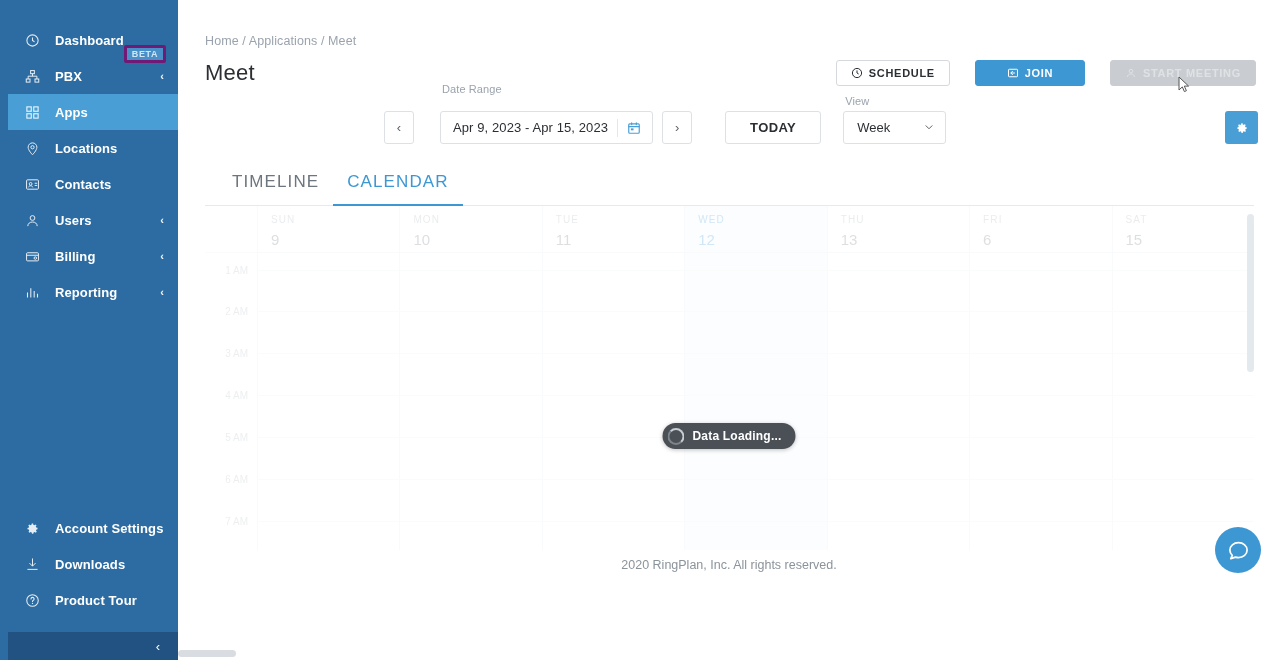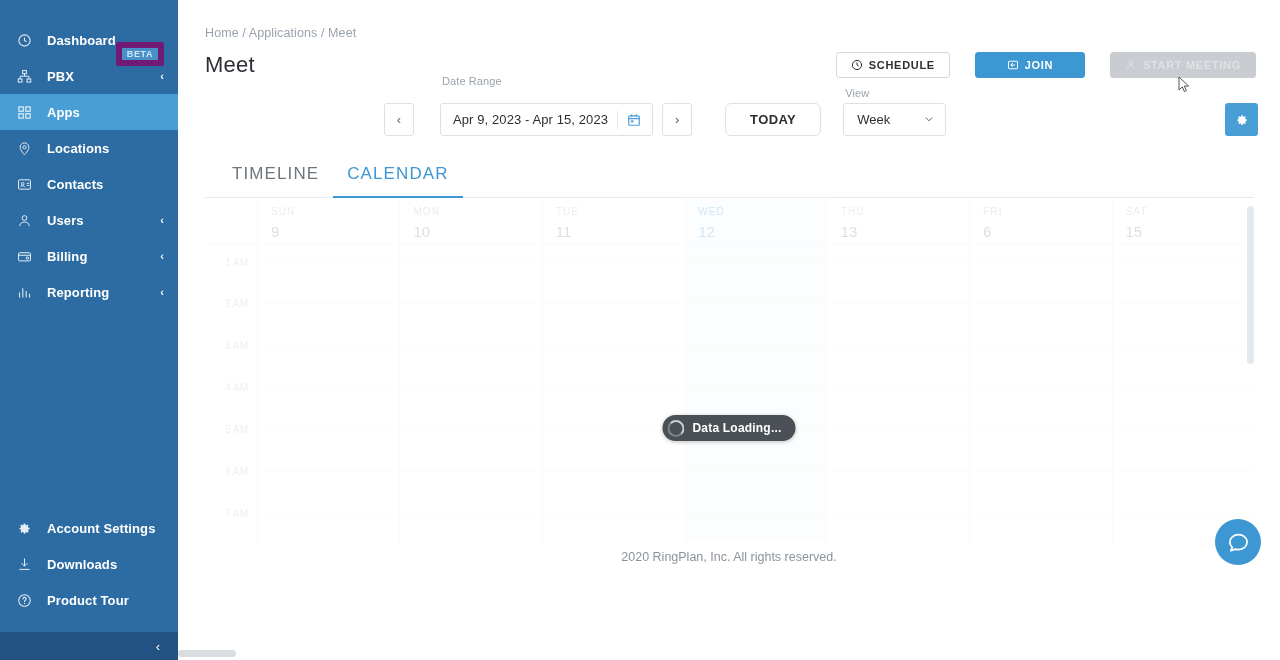--- a/index.html
+++ b/index.html
@@ -12,20 +12,21 @@
   }
   .app { position: relative; width: 1280px; height: 660px; display: flex; }
 
   
   .sidebar {
     width: 178px; height: 660px;
     background: #2d6ca2;
     display: flex; flex-direction: column;
     flex-shrink: 0;
     position: relative;
+    padding-left: 8px;
   }
   .nav-top { padding-top: 22px; }
   .nav-item {
     height: 36px;
     display: flex; align-items: center;
     padding: 0 14px 0 14px;
     color: #ffffff;
     font-size: 13px;
     font-weight: bold;
     cursor: pointer;
@@ -36,21 +37,21 @@
     width: 20px; height: 20px;
     display: flex; align-items: center; justify-content: center;
     flex-shrink: 0;
     opacity: .88;
   }
   .nav-icon svg { width: 15px; height: 15px; display: block; }
   .nav-label { margin-left: 13px; white-space: nowrap; letter-spacing: .1px; }
   .badge-beta {
     margin-left: auto;
     background: #4a90c8;
-    border: 6px solid #701a75;
+    border: 3px solid #701a75;
     color: #cfe6f7;
     font-size: 9px;
     font-weight: bold;
     letter-spacing: .6px;
     border-radius: 2px;
     padding: 2px 5px 1px 5px;
     line-height: 1;
     margin-top: 28px;
   }
   .nav-chev {
@@ -72,20 +73,21 @@
   .sidebar-footer .collapse {
     color: #ffffff; font-size: 13px; line-height: 1; cursor: pointer;
   }
 
   
   .main {
     flex: 1 1 auto; height: 572px;
     background: #ffffff;
     position: relative;
     overflow: hidden;
+    margin-top: 8px;
   }
   .breadcrumb {
     padding: 26px 0 0 27px;
     font-size: 12.5px;
     color: #9aa3ad;
     letter-spacing: .1px;
   }
   .title-row {
     display: flex; align-items: center;
     padding: 12px 24px 0 27px;
@@ -134,21 +136,21 @@
     user-select: none;
   }
   .ctl-arrow { width: 30px; justify-content: center; color: #5b6268; font-size: 13px; }
   .daterange { padding: 0 0 0 12px; min-width: 200px; }
   .daterange .dr-text { flex: 1 1 auto; letter-spacing: .1px; }
   .dr-sep { width: 1px; height: 18px; background: #e3e7ea; margin: 0 9px; }
   .dr-cal { padding-right: 11px; display: flex; align-items: center; }
   .dr-cal svg { width: 14px; height: 14px; display: block; }
   .btn-today {
     padding: 0 24px; font-weight: bold; font-size: 13px;
-    letter-spacing: .4px; justify-content: flex-end; border-radius: 6px;
+    letter-spacing: .4px; justify-content: flex-end;
   }
   .view-select {
     width: 103px; padding: 0 10px 0 13px; justify-content: space-between; gap: 28px;
   }
   .view-select .chev { color: #5b6268; font-size: 11px; }
   .gear-btn {
     position: absolute; right: 22px; bottom: 0;
     width: 33px; height: 33px;
     background: #4a9ed6; border-radius: 3px;
     display: flex; align-items: center; justify-content: center;

